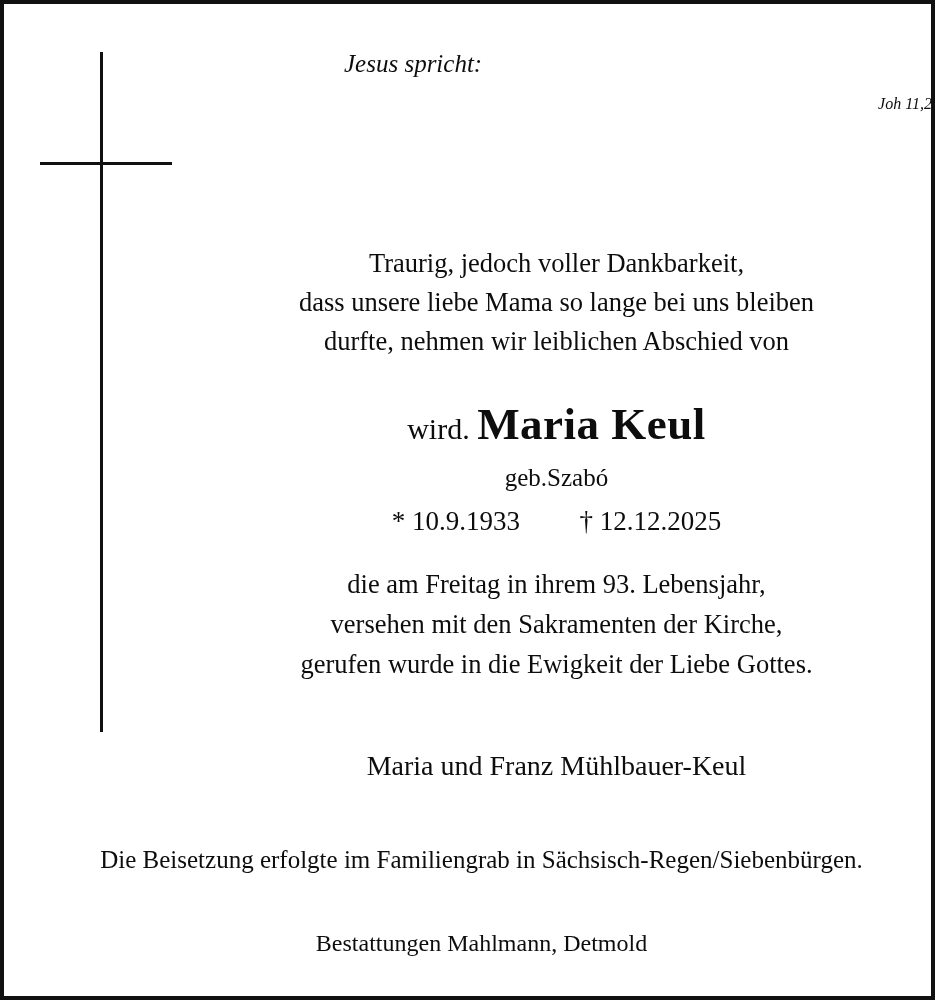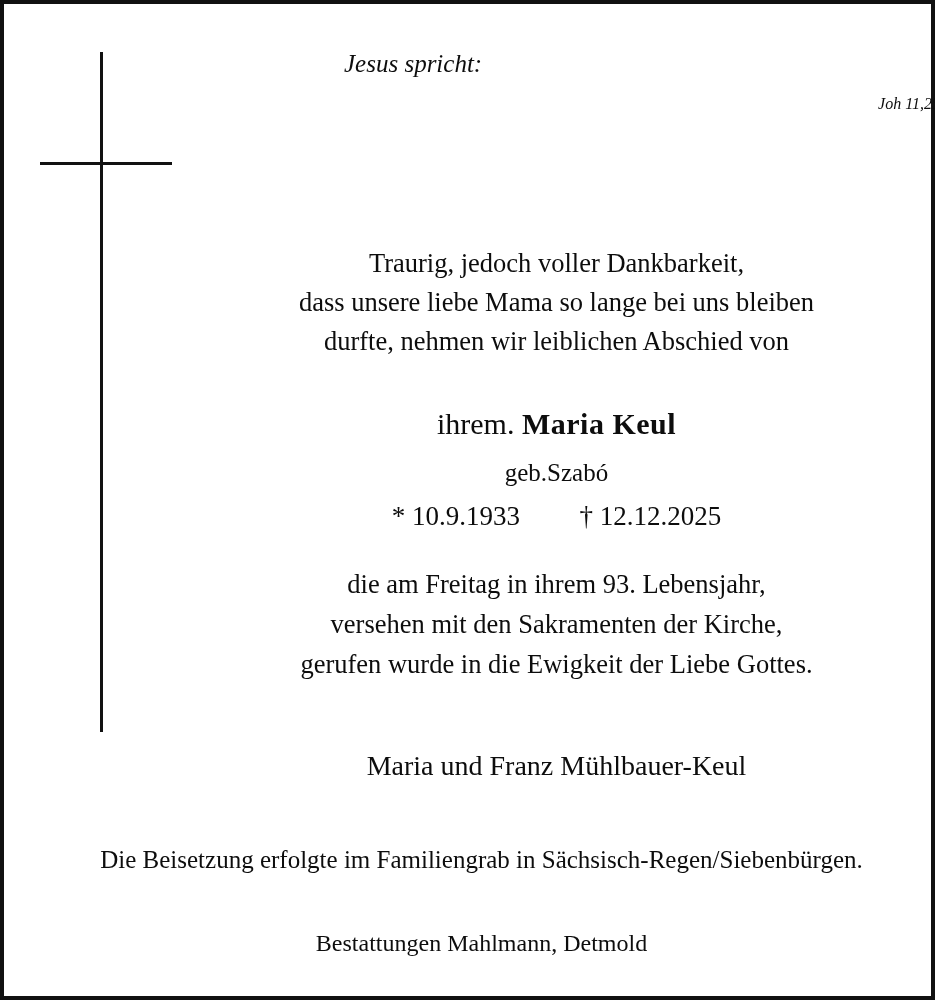--- a/index.html
+++ b/index.html
@@ -101,21 +101,21 @@
     top: 392px;
     width: 765px;
     text-align: center;
   }
   .name-line {
     font-size: 30px;
     line-height: 56px;
   }
   .name-line .surname {
     font-weight: bold;
-    font-size: 30px;
+    font-size: 45px;
     letter-spacing: 0.5px;
   }
   .maiden {
     font-size: 25px;
     line-height: 38px;
     margin-top: 2px;
   }
   .dates {
     font-size: 27px;
     line-height: 40px;
@@ -185,21 +185,21 @@
       </div>
 
       <div class="intro">
         <div>Traurig, jedoch voller Dankbarkeit,</div>
         <div>dass unsere liebe Mama so lange bei uns bleiben</div>
         <div>durfte, nehmen wir leiblichen Abschied von</div>
       </div>
 
       <div class="name-block">
         <div class="name-line">
-          <span>ihrem.</span>
+          <span>wird.</span>
           <span class="surname">Maria Keul</span>
         </div>
         <div class="maiden">geb.Szabó</div>
         <div class="dates">
           <span>* 10.9.1933</span>
           <span class="sep"></span>
           <span>† 12.12.2025</span>
         </div>
       </div>
 

